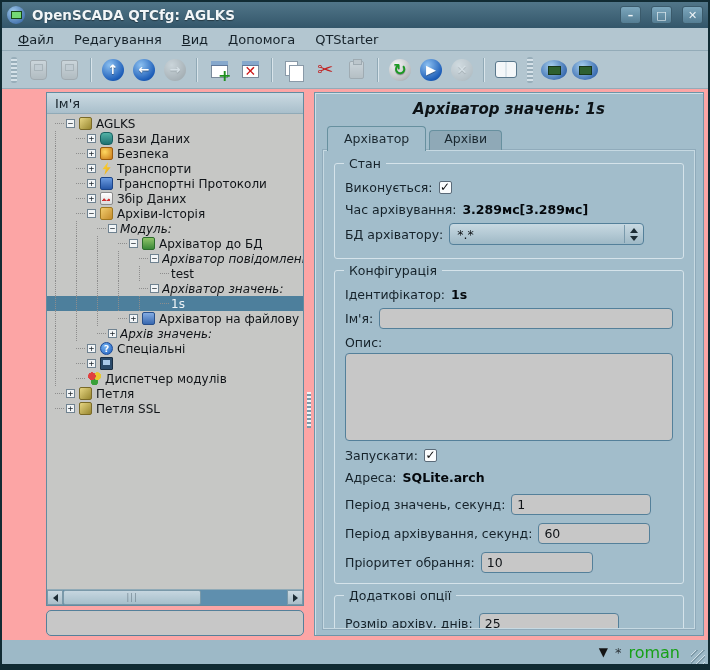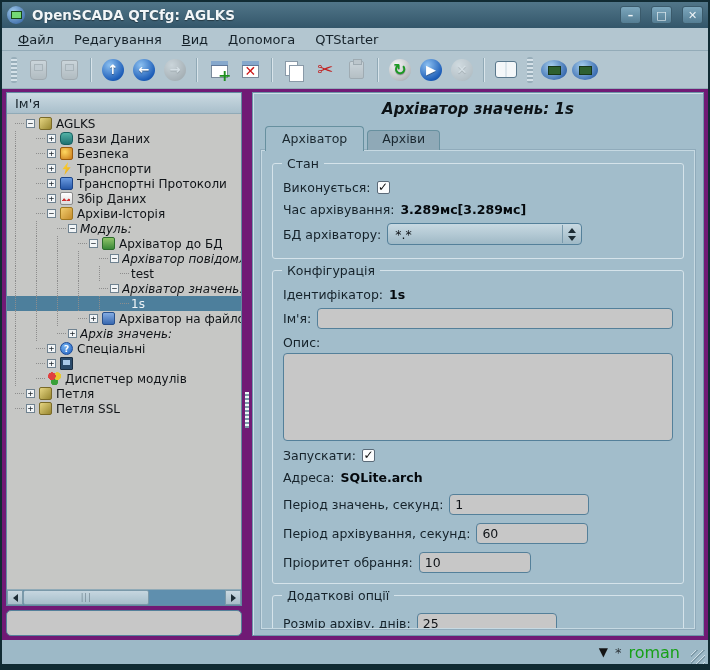--- a/index.html
+++ b/index.html
@@ -1,18 +1,18 @@
 <!DOCTYPE html>
 <html><head>
 <meta charset="utf-8">
 <style>
   html,body{margin:0;padding:0;background:#6b8794;font-family:"DejaVu Sans",sans-serif;}
   *{box-sizing:border-box;}
   .window{width:710px;height:670px;border:2px solid #112b33;border-bottom-width:6px;
-    display:flex;flex-direction:column;background:#701a75;overflow:hidden;}
+    display:flex;flex-direction:column;background:#fca5a5;overflow:hidden;}
 
   
   .titlebar{height:26px;flex:none;display:flex;align-items:center;gap:7px;padding:0 5px;
     background:linear-gradient(#517689,#33566a);}
   .appicon{width:18px;height:18px;border-radius:50%;flex:none;position:relative;
     background:radial-gradient(circle at 35% 30%,#9cc6e8,#2a5a9c);}
   .appicon::after{content:"";position:absolute;left:4px;top:5px;width:9px;height:6px;
     background:#74d874;border:1px solid #184818;}
   .wtitle{flex:1;color:#f2f6f8;font-weight:bold;font-size:13.5px;text-shadow:0 1px 1px rgba(0,0,0,.4);
     white-space:nowrap;overflow:hidden;}
@@ -58,21 +58,21 @@
   .ic-paste::before{content:"";position:absolute;left:3px;top:-3px;width:7px;height:4px;background:#c8c8c8;border:1px solid #848c94;}
   .ic-book{width:22px;height:17px;border:1px solid #5a788c;border-radius:3px;
     background:linear-gradient(90deg,#f4f7f9 46%,#b4c8d4 50%,#f4f7f9 54%);}
   .ic-oval{width:26px;height:20px;border-radius:50%;position:relative;
     background:radial-gradient(circle at 40% 32%,#a8d0ee,#3a6cb0 75%,#28508c);}
   .ic-oval::after{content:"";position:absolute;left:7px;top:6px;width:11px;height:7px;
     background:#2e6030;border:1px solid #183818;}
 
   
   .main{flex:1;display:flex;padding:3px 4px 4px;min-height:0;}
-  .left{width:236px;flex:none;display:flex;flex-direction:column;min-height:0;}
+  .left{width:258px;flex:none;display:flex;flex-direction:column;min-height:0;margin-left:40px;}
   .tree-frame{flex:1;display:flex;flex-direction:column;border:1px solid #628ba0;background:#c6c7c5;min-height:0;}
   .tree-header{height:21px;flex:none;display:flex;align-items:center;padding:0 8px;font-size:13px;color:#18242c;
     background:linear-gradient(#cbdae2,#a9bfcb);border-bottom:1px solid #90aab7;}
   .tree-body{flex:1;overflow:hidden;padding-top:2px;}
   .trow{height:15px;display:flex;align-items:center;white-space:nowrap;padding-left:8px;
     font-size:12px;color:#101418;cursor:default;}
   .trow.selected{background:#4d7f9c;color:#f0f5f8;}
   .guide{width:21px;align-self:stretch;flex:none;border-left:1px dotted #8d8d8d;}
   .conn{width:9px;flex:none;border-top:1px dotted #8d8d8d;margin-right:2px;}
   .expander{width:9px;height:9px;flex:none;border:1px solid #6f8290;background:#f2f5f7;

